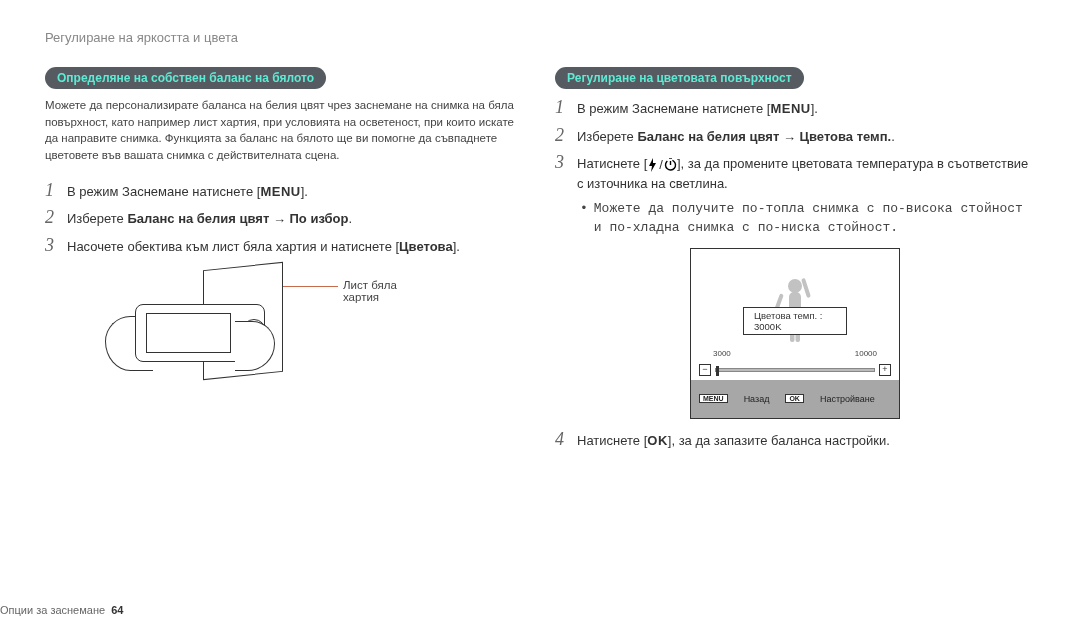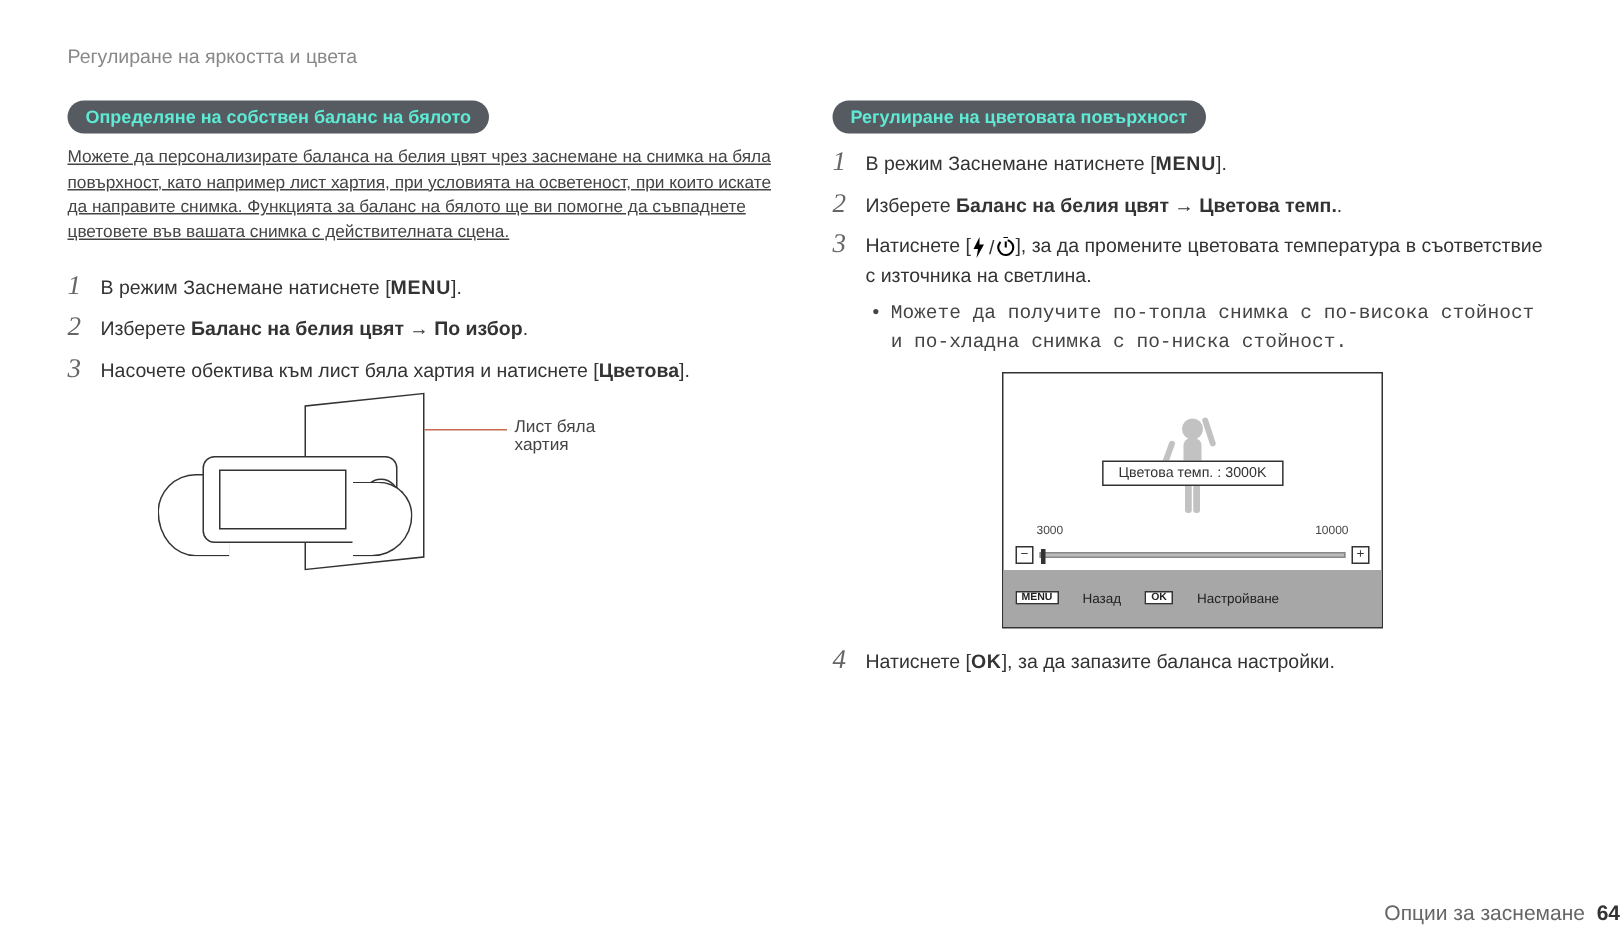--- a/index.html
+++ b/index.html
@@ -32,21 +32,20 @@
     border-radius: 11px;
     font-size: 12px;
     font-weight: bold;
     margin-bottom: 8px;
   }
   .intro-para {
     font-size: 11.5px;
     line-height: 1.45;
     color: #444;
     margin-bottom: 16px;
-    text-decoration: underline;
   }
   .steps { }
   .step {
     display: flex;
     align-items: baseline;
     gap: 10px;
     margin-bottom: 6px;
   }
   .step-num {
     font-family: "Times New Roman", serif;
@@ -142,21 +141,21 @@
   }
   .callout-label {
     position: absolute;
     left: 238px;
     top: 13px;
     font-size: 11.5px;
     color: #444;
   }
 
   .screen-diagram {
-    width: 254px;
+    width: 210px;
     margin: 10px auto 10px auto;
     border: 1.2px solid #333;
     background: #fff;
     font-size: 10px;
   }
   .screen-inner {
     height: 100px;
     position: relative;
     display: flex;
     align-items: flex-end;
@@ -235,22 +234,22 @@
     align-items: center;
     vertical-align: middle;
     gap: 1px;
     font-size: 13px;
   }
 
   .page-footer {
     position: absolute;
     bottom: 14px;
     left: 0; right: 0;
-    text-align: right;
-    font-size: 14px;
+    text-align: left;
+    font-size: 11px;
     color: #666;
   }
   .page-footer .pn { font-weight: bold; color: #333; }
 </style>
 </head>
 <body>
 
 <div class="page-header">Регулиране на яркостта и цвета</div>
 
 <div class="columns">

